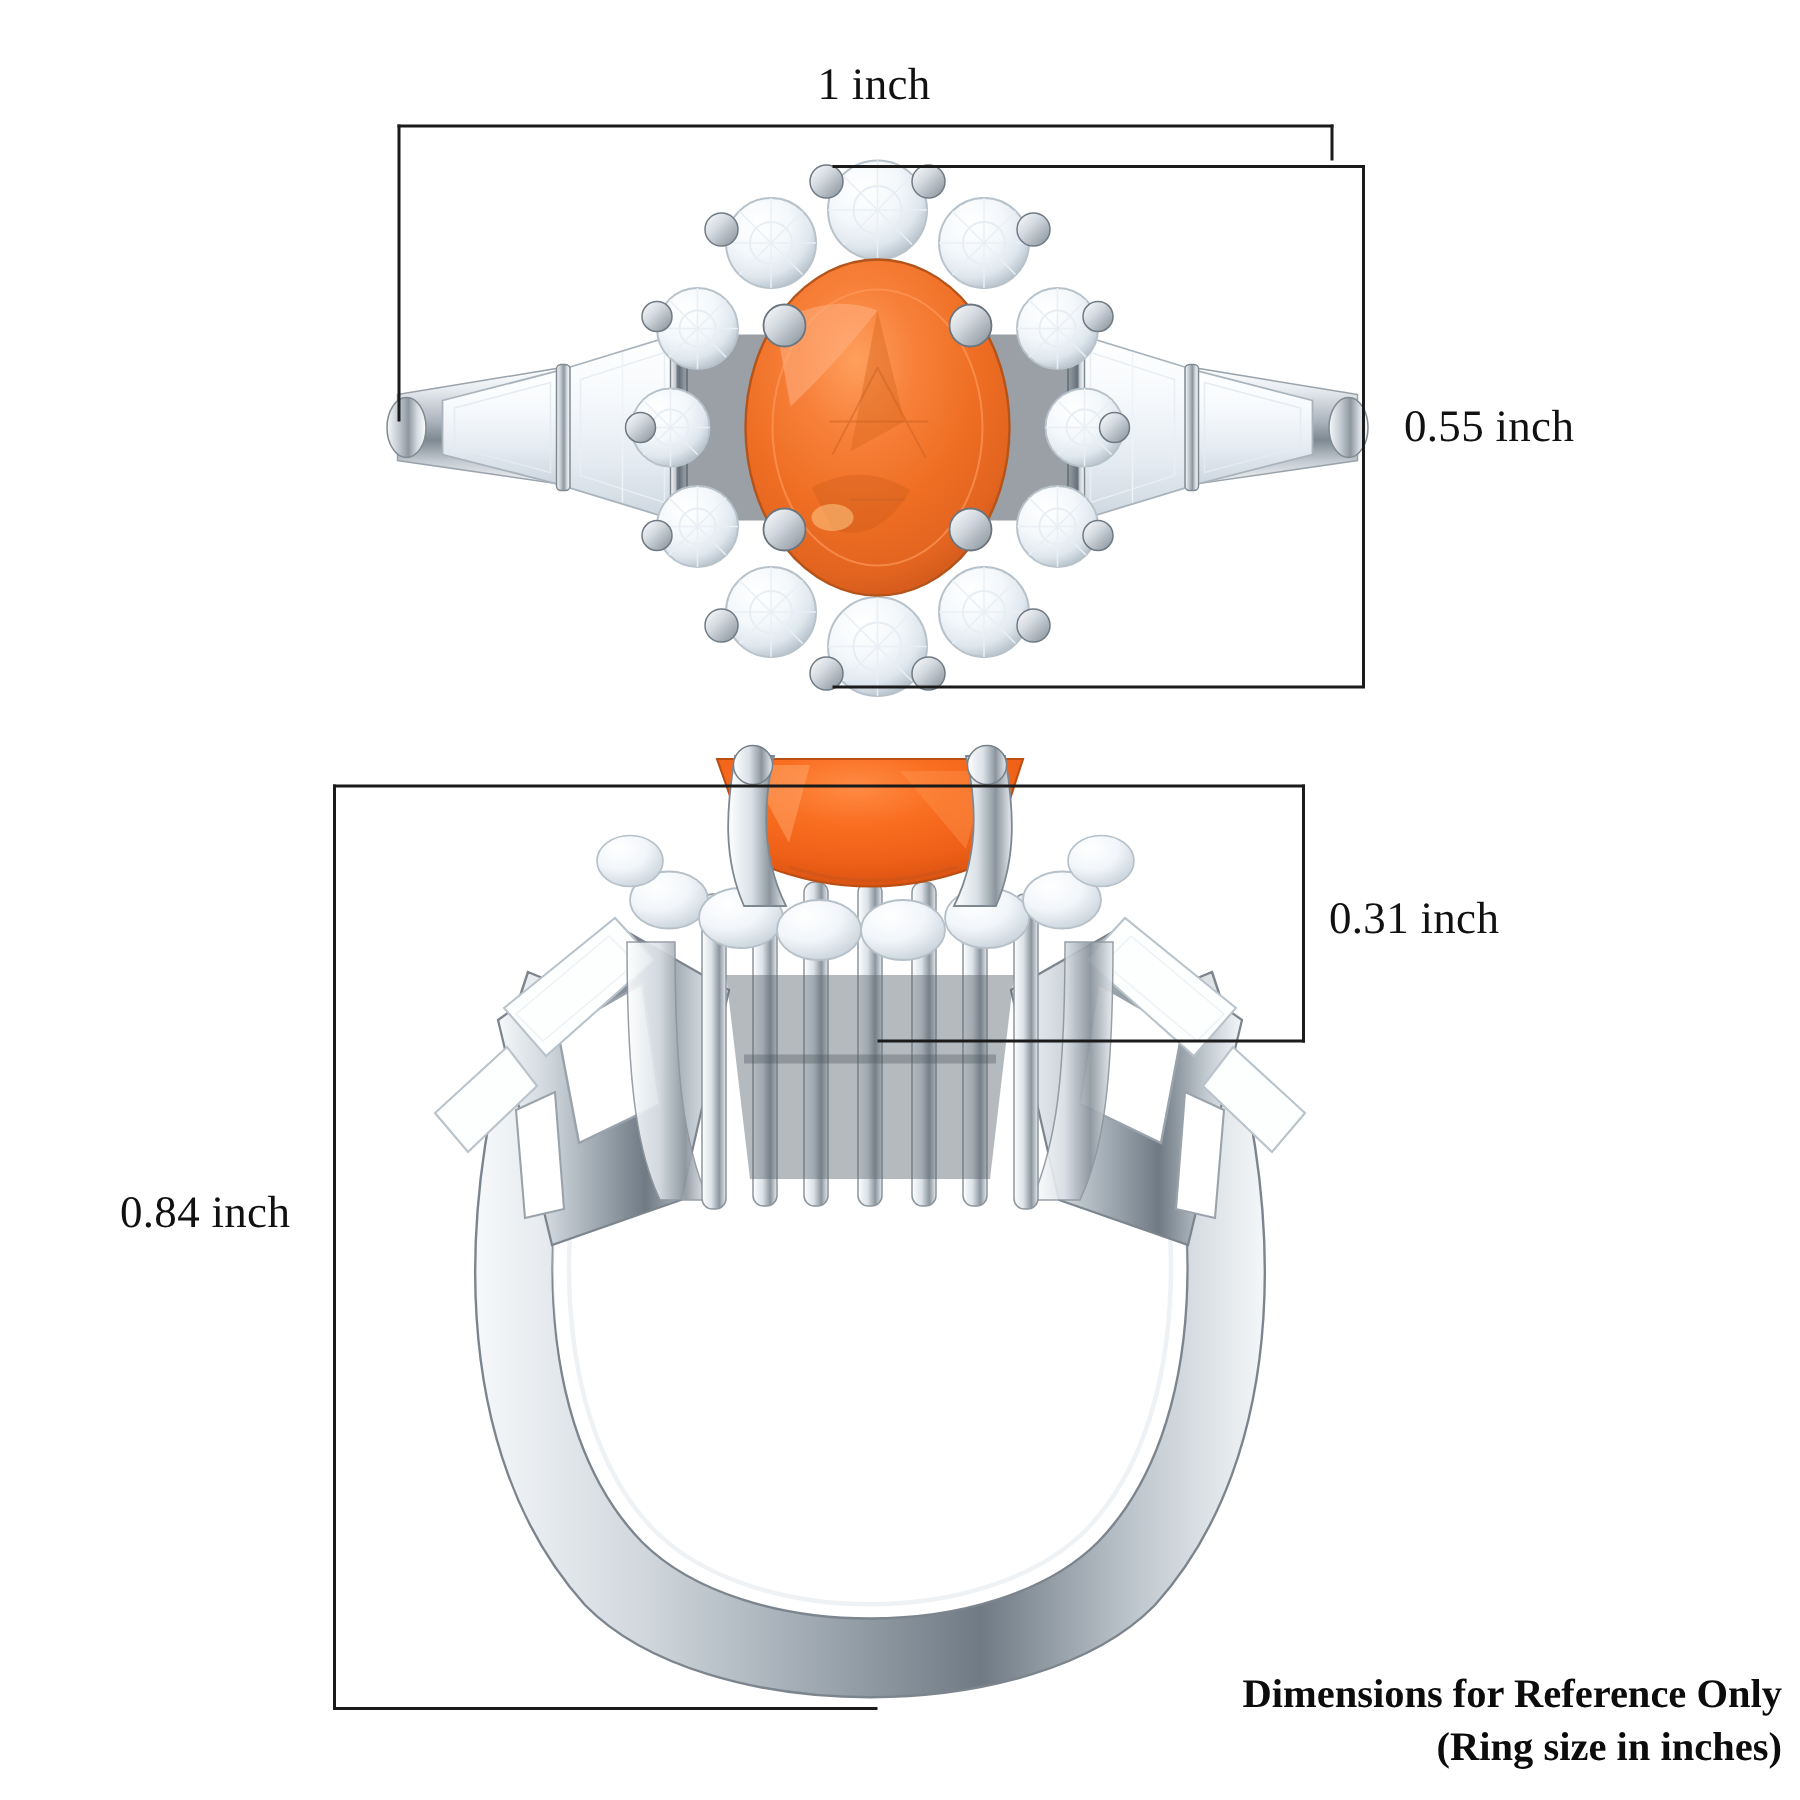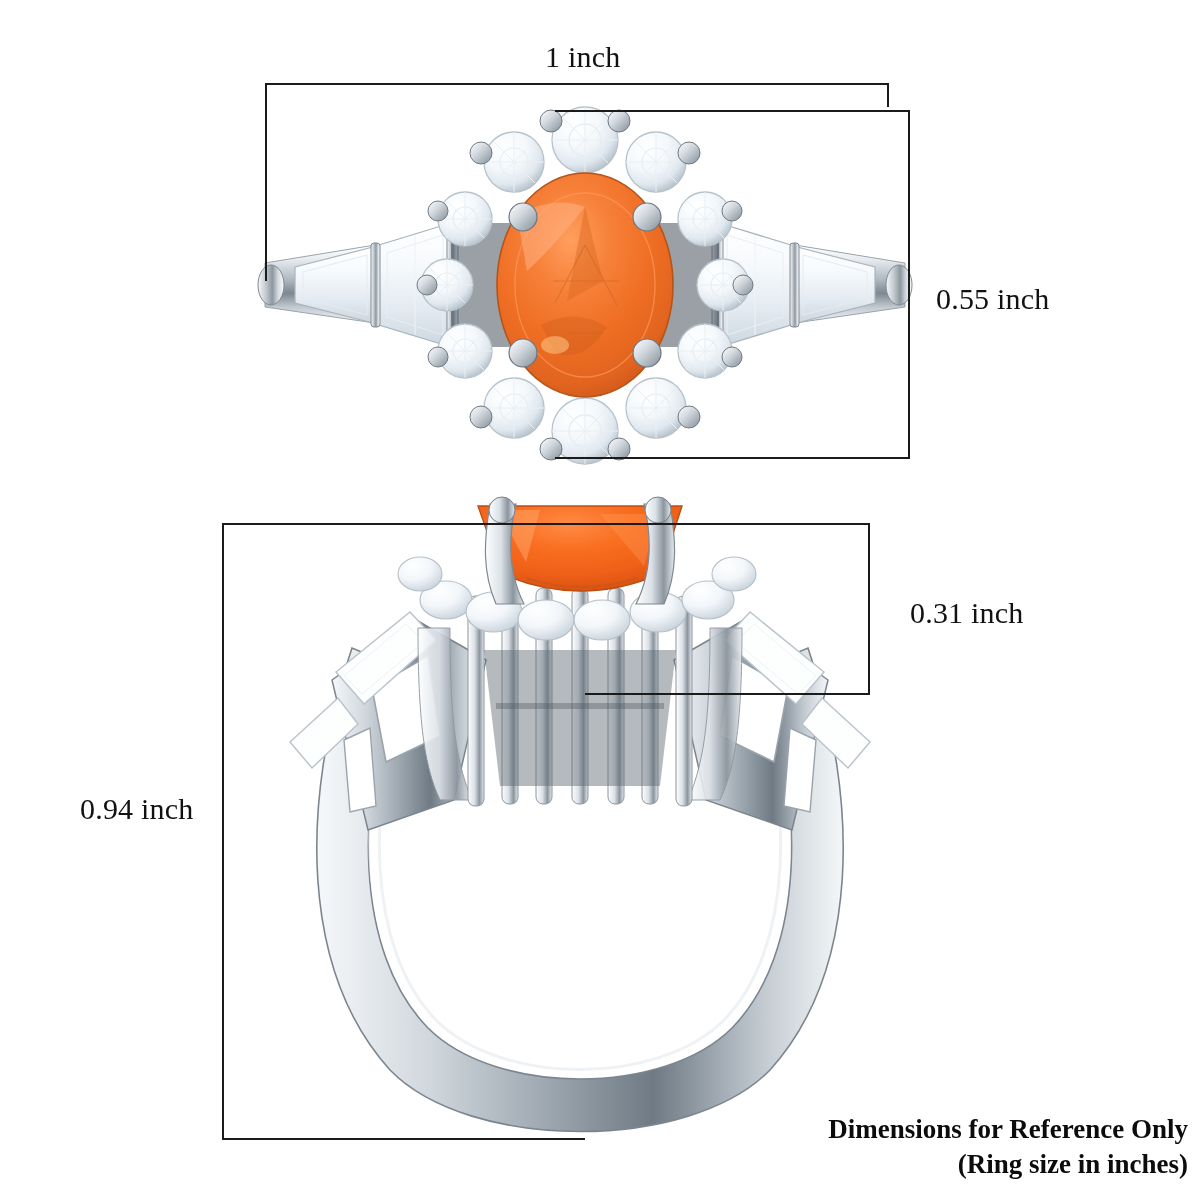--- a/index.html
+++ b/index.html
@@ -344,34 +344,34 @@
     <div class="dim-h" style="left:265px;top:83px;width:624px;"></div>
     <div class="dim-v" style="left:265px;top:83px;height:198px;"></div>
     <div class="dim-v" style="left:887px;top:83px;height:24px;"></div>
     <div class="dim-label" style="left:545px;top:40px;">1 inch</div>
   </div>
 
   <div>
     <div class="dim-h" style="left:555px;top:110px;width:355px;"></div>
     <div class="dim-v" style="left:908px;top:110px;height:348px;"></div>
     <div class="dim-h" style="left:555px;top:457px;width:355px;"></div>
-    <div class="dim-label" style="left:936px;top:268px;margin-top:14px;">0.55 inch</div>
+    <div class="dim-label" style="left:936px;top:268px;">0.55 inch</div>
   </div>
 
   <div>
     <div class="dim-h" style="left:222px;top:523px;width:648px;"></div>
     <div class="dim-v" style="left:868px;top:523px;height:172px;"></div>
     <div class="dim-h" style="left:585px;top:693px;width:285px;"></div>
-    <div class="dim-label" style="left:886px;top:596px;margin-left:24px;">0.31 inch</div>
+    <div class="dim-label" style="left:886px;top:596px;">0.31 inch</div>
   </div>
 
   <div>
     <div class="dim-v" style="left:222px;top:523px;height:617px;"></div>
     <div class="dim-h" style="left:222px;top:1138px;width:363px;"></div>
-    <div class="dim-label" style="left:80px;top:792px;">0.94 inch</div>
+    <div class="dim-label" style="left:80px;top:792px;">0.84 inch</div>
   </div>
 
   <div class="footer-note" style="right:12px;top:1112px;">
     <div>Dimensions for Reference Only</div>
     <div>(Ring size in inches)</div>
   </div>
 
 </div>
 
 </body></html>

